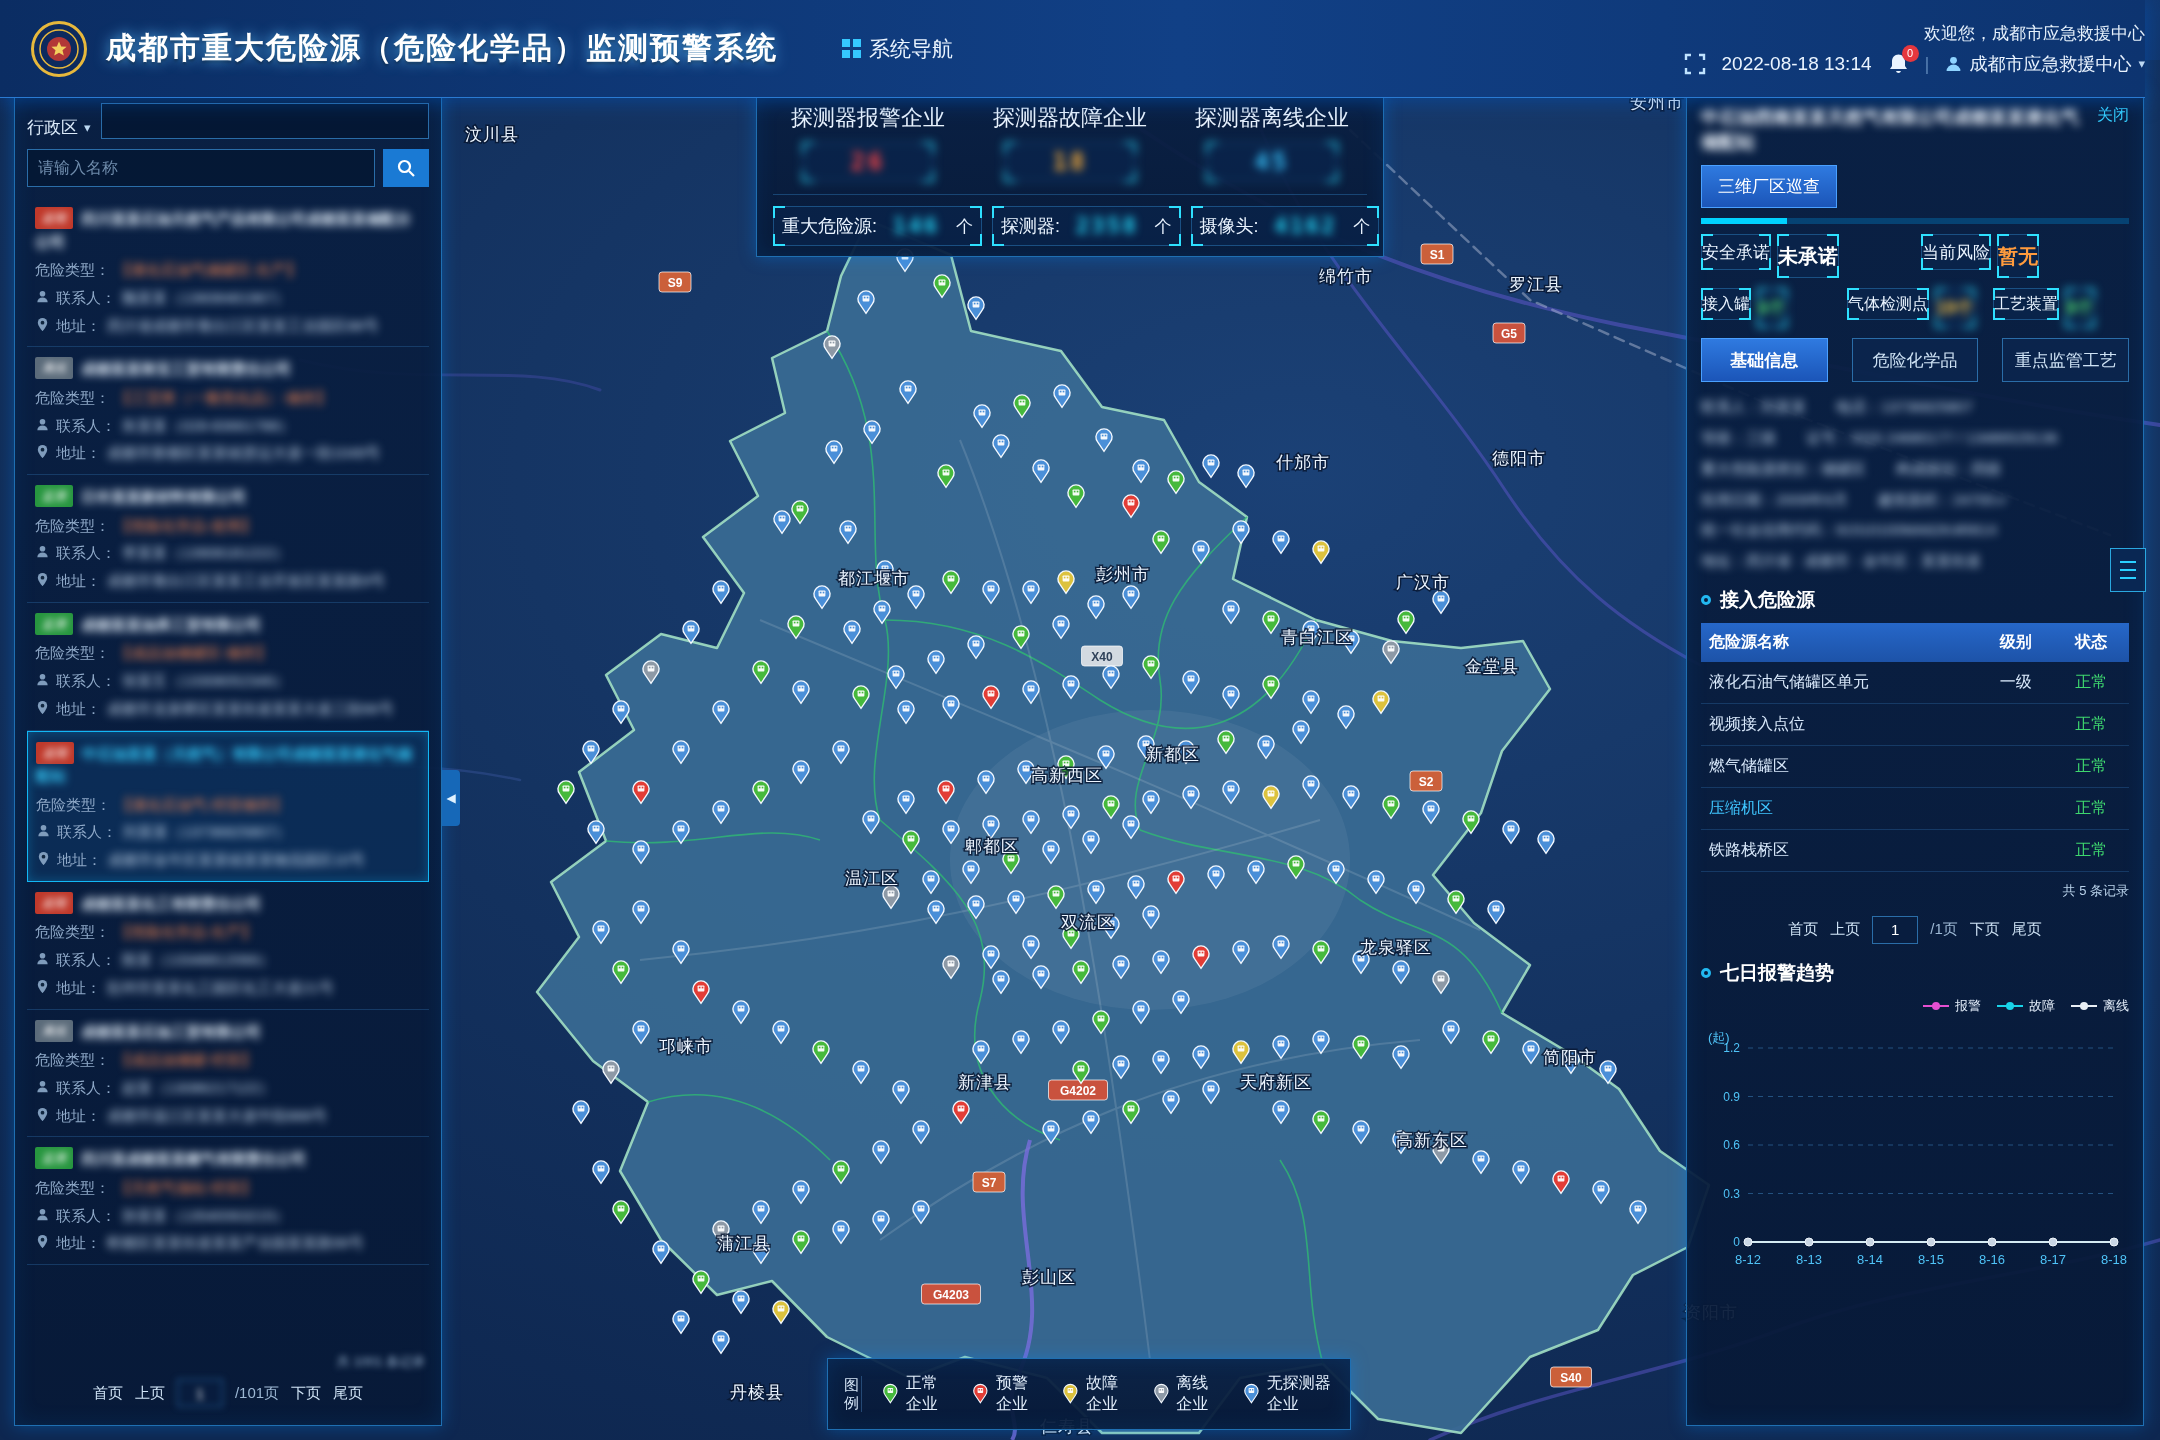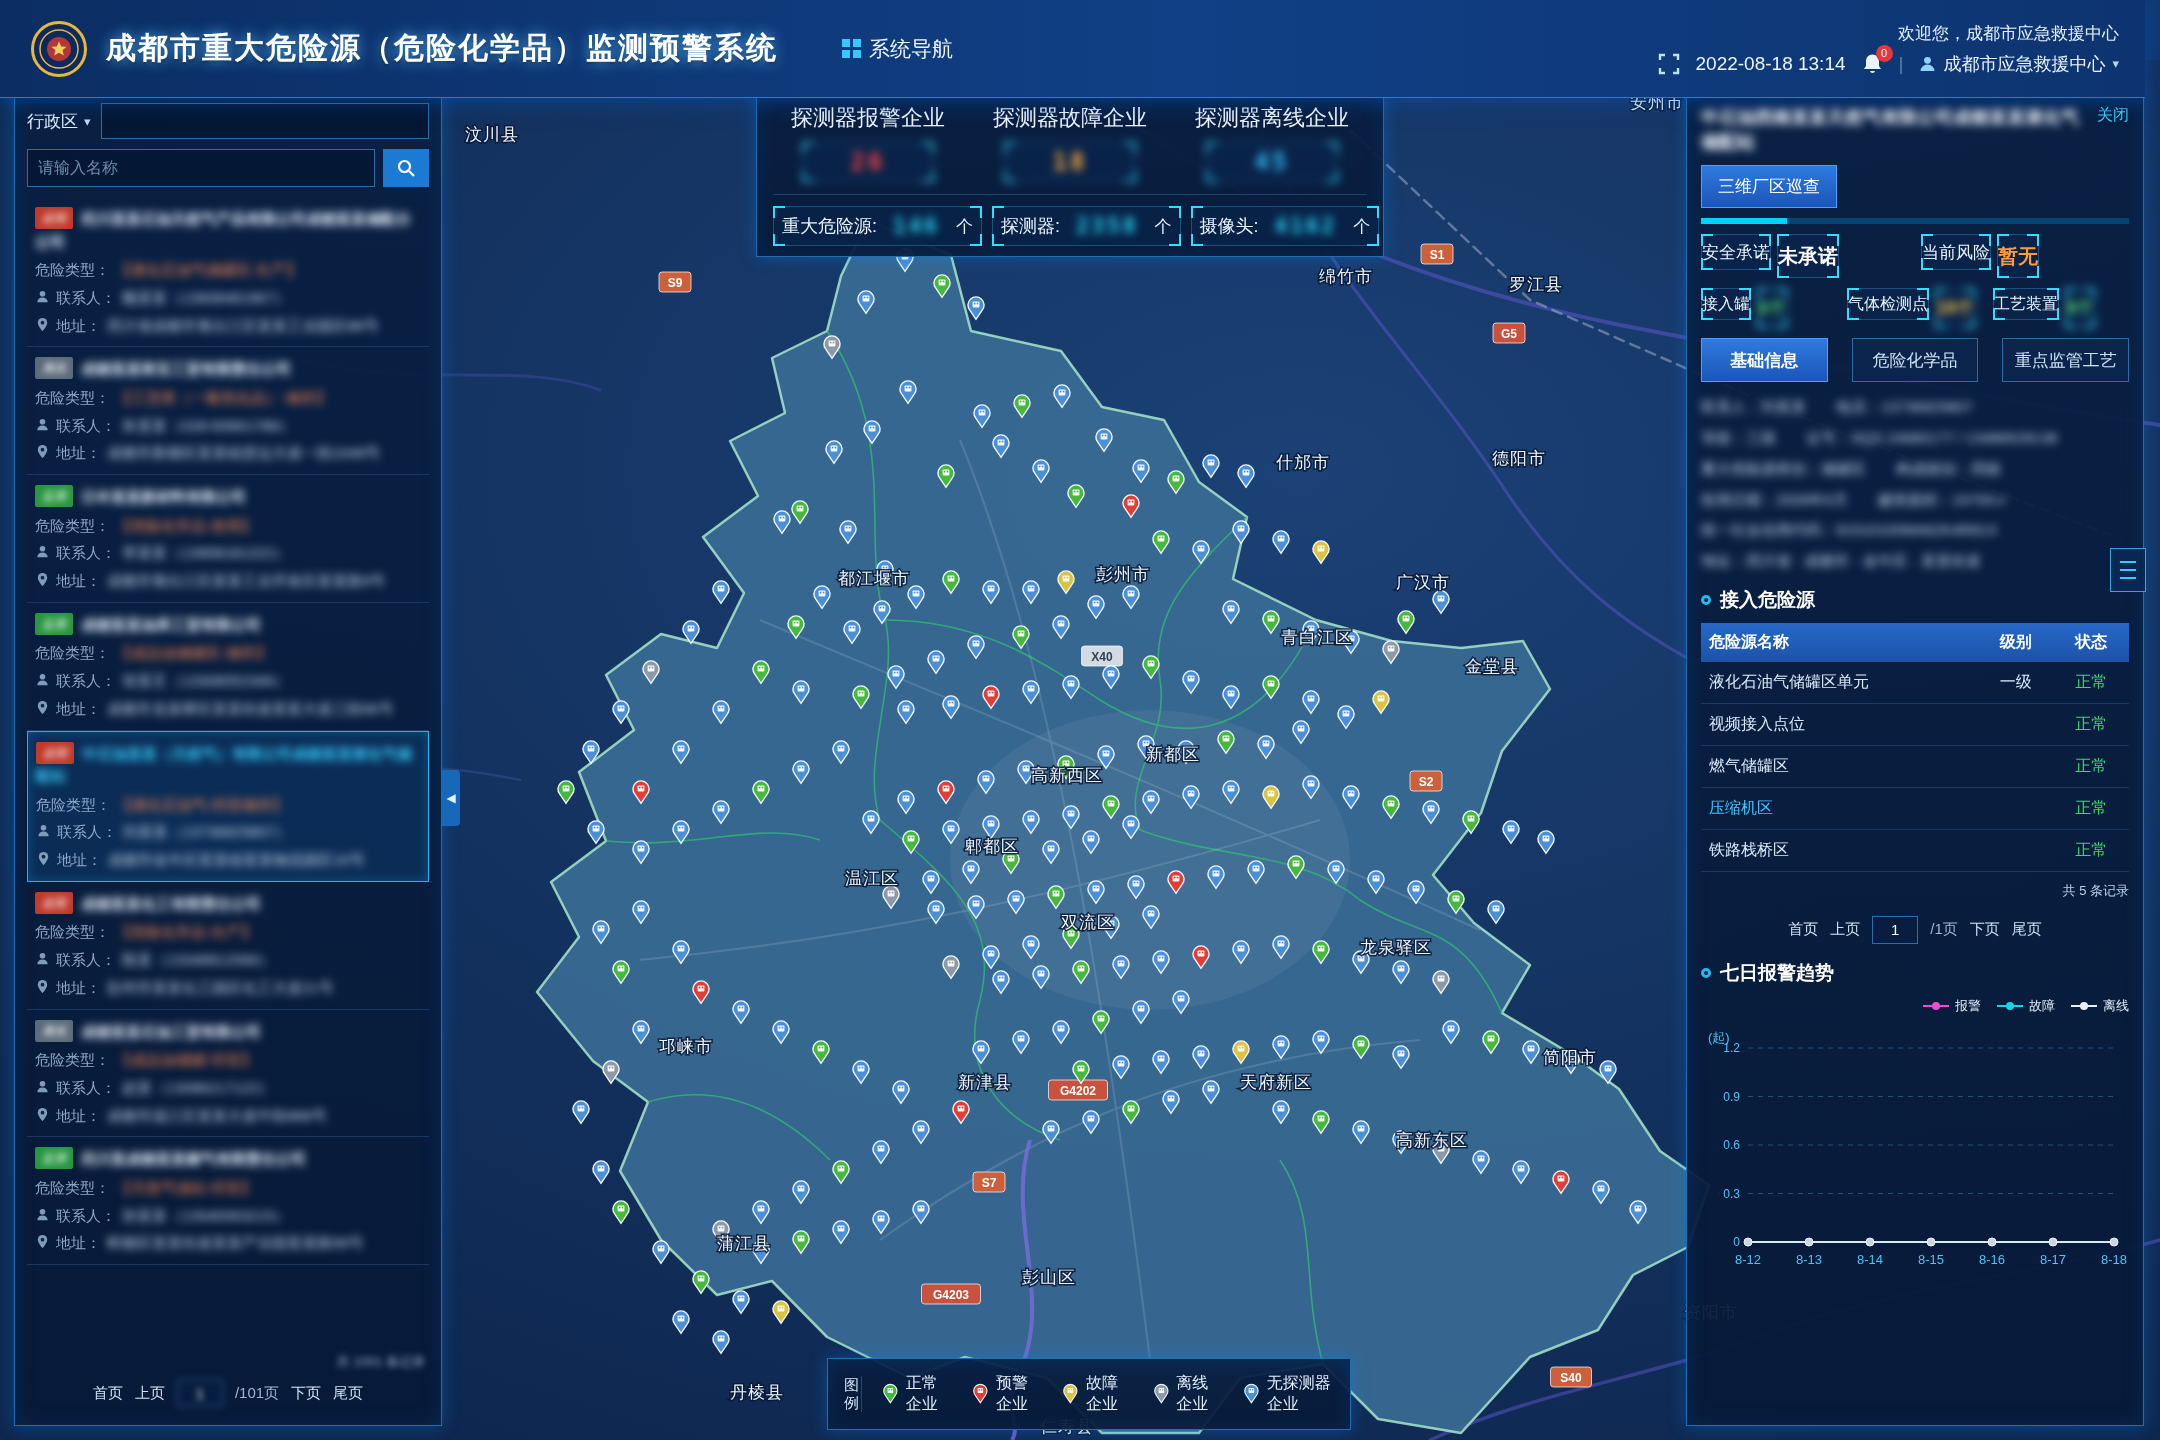--- a/index.html
+++ b/index.html
@@ -12,21 +12,21 @@
   .blur2{filter:blur(3px)}
 
   
   header{position:absolute;top:0;left:0;right:15px;height:98px;z-index:30;display:flex;align-items:center;
     padding-left:30px;background:linear-gradient(90deg,#0b2d63 0%,#114086 55%,#0d3470 100%);
     border-bottom:1px solid #2a7ad2;box-shadow:0 2px 20px rgba(0,90,200,.5)}
   .logo{width:58px;height:58px;flex:none;margin-right:18px}
   h1.title{font-size:30px;letter-spacing:2px;color:#fff;white-space:nowrap;
     text-shadow:0 0 14px rgba(90,190,255,.9),0 2px 3px rgba(0,0,0,.5)}
   .sysnav{display:flex;align-items:center;gap:8px;margin-left:64px;font-size:21px;color:#eaf4ff;cursor:pointer}
-  .hdr-right{margin-left:auto;padding-right:26px;display:flex;flex-direction:column;align-items:flex-end;gap:7px}
+  .hdr-right{margin-left:auto;display:flex;flex-direction:column;align-items:flex-end;gap:7px}
   .welcome{font-size:17px;color:#e6f1fc}
   .hdr-row2{display:flex;align-items:center;gap:16px;font-size:19px;color:#eaf4ff}
   .hdr-sep{color:rgba(160,200,240,.5)}
   .bell{position:relative;display:inline-flex}
   .bell-badge{position:absolute;top:-8px;right:-10px;min-width:17px;height:17px;border-radius:9px;background:#e5373e;
     color:#fff;font-size:11px;display:flex;align-items:center;justify-content:center;padding:0 3px}
   .org{display:flex;align-items:center;gap:7px;font-size:18px;cursor:pointer}
   .caret{font-size:13px;color:#bcd8f2}
 
   
@@ -42,21 +42,21 @@
   .cb{position:relative;background:rgba(10,38,80,.55);border:1px solid rgba(38,110,170,.6)}
   .cb::after{content:"";position:absolute;inset:-1px;pointer-events:none;background-repeat:no-repeat;background-image:
     linear-gradient(#2ee0ff,#2ee0ff),linear-gradient(#2ee0ff,#2ee0ff),linear-gradient(#2ee0ff,#2ee0ff),linear-gradient(#2ee0ff,#2ee0ff),
     linear-gradient(#2ee0ff,#2ee0ff),linear-gradient(#2ee0ff,#2ee0ff),linear-gradient(#2ee0ff,#2ee0ff),linear-gradient(#2ee0ff,#2ee0ff);
     background-position:0 0,0 0,100% 0,100% 0,0 100%,0 100%,100% 100%,100% 100%;
     background-size:12px 2px,2px 12px,12px 2px,2px 12px,12px 2px,2px 12px,12px 2px,2px 12px}
   .num{font-family:"DejaVu Sans Mono",monospace;font-weight:bold;letter-spacing:3px}
 
   
   #leftPanel{left:14px;top:90px;width:428px;height:1336px;display:flex;flex-direction:column;padding:12px}
-  .lp-row1{display:flex;align-items:center;gap:10px;margin-bottom:10px}
+  .lp-row1{display:flex;align-items:flex-end;gap:10px;margin-bottom:10px}
   .district{display:flex;align-items:center;gap:6px;font-size:17px;color:#dcebfa;cursor:pointer;flex:none}
   .dist-box{flex:1;height:36px;border:1px solid #2a6da8;background:rgba(4,22,50,.8);cursor:pointer}
   .lp-row2{display:flex;gap:8px;margin-bottom:10px}
   .search-input{flex:1;height:38px;border:1px solid #2a6da8;background:rgba(4,22,50,.8);color:#dcebfa;
     font-size:16px;padding:0 10px;outline:none}
   .search-input::placeholder{color:#6f8cac}
   .search-btn{width:46px;height:38px;border:none;background:#1a7ad4;cursor:pointer;display:flex;align-items:center;justify-content:center}
   #companyList{flex:1;overflow:hidden}
   .citem{padding:10px 8px;border-bottom:1px solid rgba(40,96,150,.45);font-size:15px;cursor:pointer}
   .citem.sel{border:1px solid #12b7f5;background:rgba(18,90,160,.25);box-shadow:inset 0 0 12px rgba(18,183,245,.3)}

